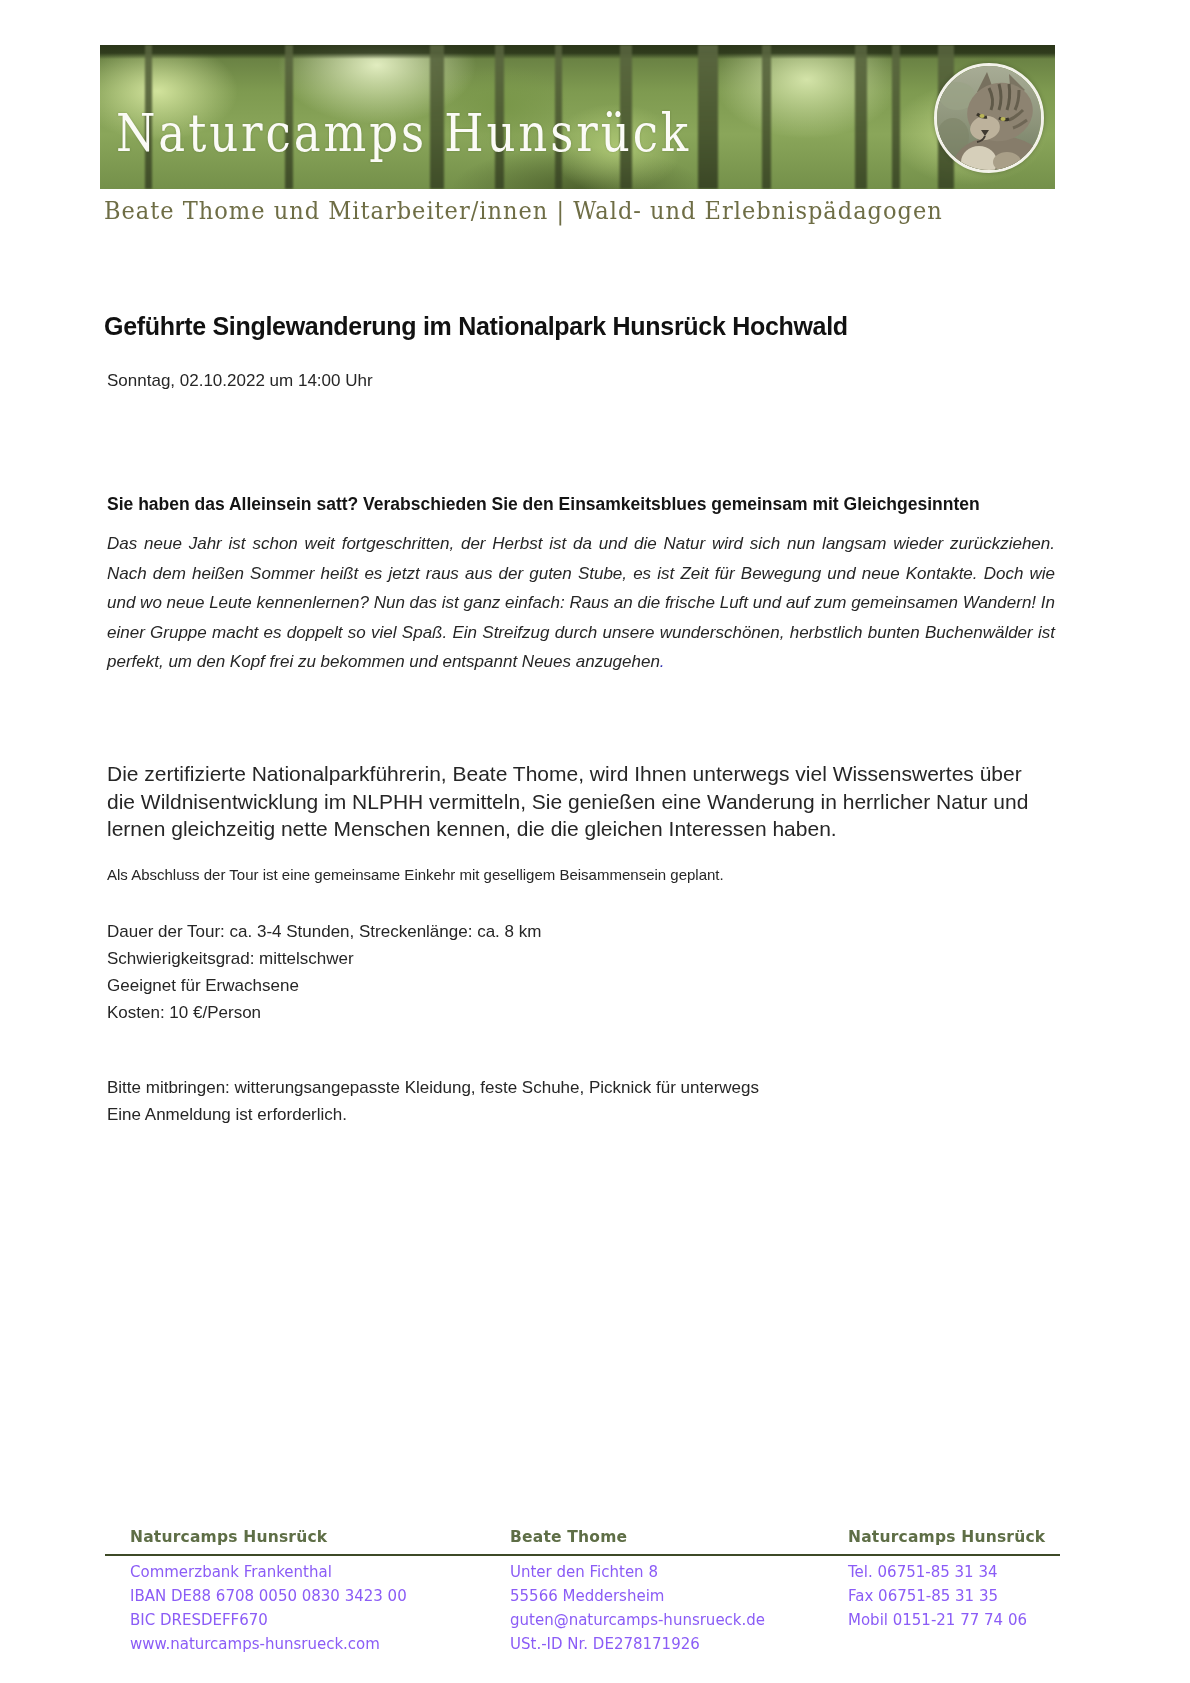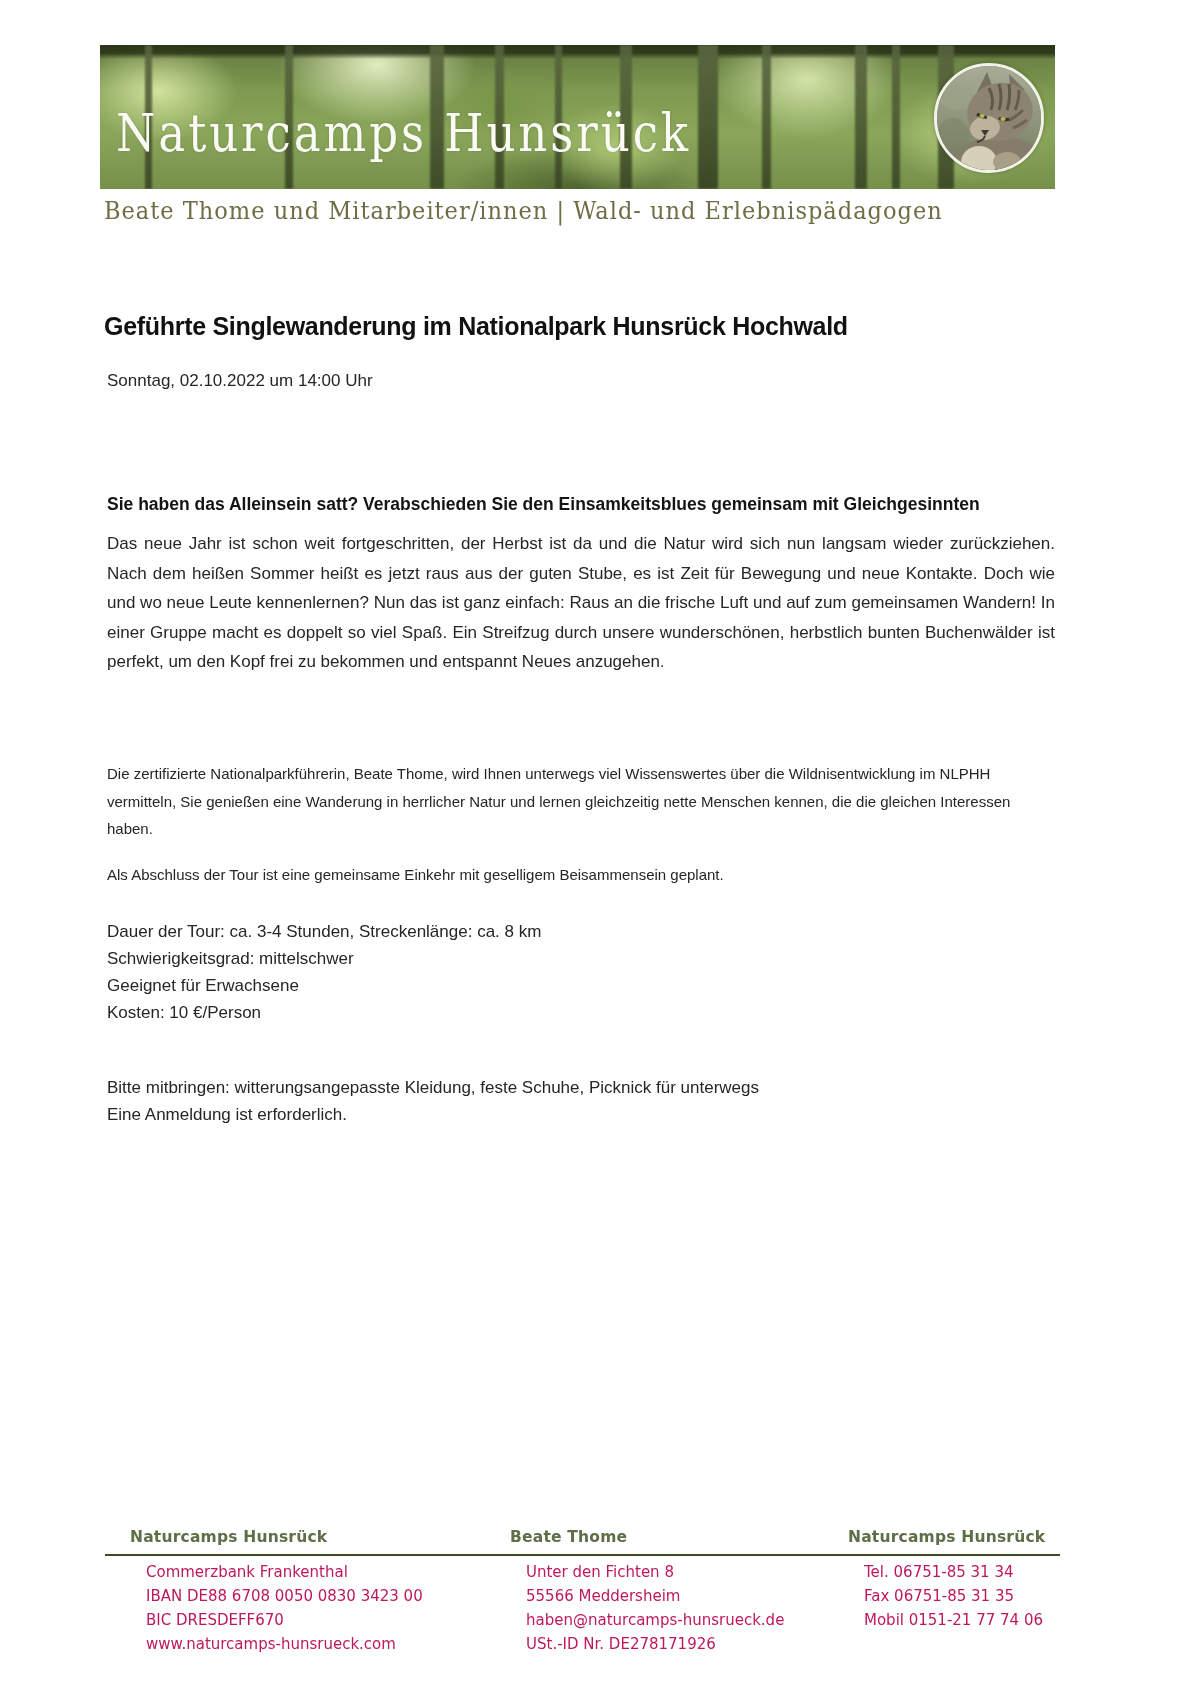--- a/index.html
+++ b/index.html
@@ -45,40 +45,40 @@
     position:absolute;left:104px;top:312px;width:948px;
     font-size:25px;font-weight:bold;letter-spacing:-.3px;color:#111;
   }
   .doc-date{position:absolute;left:107px;top:371px;font-size:17px;}
   .intro{
     position:absolute;left:107px;top:452px;width:880px;
     font-size:17.5px;font-weight:bold;line-height:31px;color:#141414;margin-top:37px;
   }
   .para1{
     position:absolute;left:107px;top:529px;width:948px;
-    font-size:17px;line-height:29.5px;text-align:justify;
+    font-size:17px;line-height:29.5px;text-align:justify;font-style:italic;
   }
   .blue-dot{color:#3333b2;}
   .para2{
     position:absolute;left:107px;top:760px;width:948px;
-    font-size:15px;line-height:27.5px;
+    font-size:21px;line-height:27.5px;
   }
   .para3{position:absolute;left:107px;top:866px;width:948px;font-size:15px;}
   .details{position:absolute;left:107px;top:918px;font-size:17px;line-height:27px;}
   .bring{position:absolute;left:107px;top:1074px;font-size:17px;line-height:27px;}
   
   .footer{position:absolute;left:105px;top:1528px;width:955px;height:130px;
     font-family:"DejaVu Sans", sans-serif;}
   .footer-rule{position:absolute;left:0;top:26px;width:955px;height:2px;background:#3e4a27;}
   .f-col{position:absolute;top:0;}
   .f-col.c1{left:25px;}
   .f-col.c2{left:405px;}
   .f-col.c3{left:743px;}
   .f-head{font-size:15.5px;font-weight:bold;color:#5e6e46;letter-spacing:.2px;margin-bottom:14px;}
-  .f-line{font-size:15px;color:#be185d;line-height:24px;margin-left:16px;}
+  .f-line{font-size:15px;color:#8b5cf6;line-height:24px;}
 </style>
 </head>
 <body>
 
 <div class="banner">
   <div class="trunk" style="left:45px;width:7px"></div>
   <div class="trunk" style="left:185px;width:8px"></div>
   <div class="trunk" style="left:330px;width:14px"></div>
   <div class="trunk" style="left:395px;width:9px"></div>
   <div class="trunk" style="left:455px;width:7px"></div>
@@ -170,21 +170,21 @@
     <div class="f-line">Commerzbank Frankenthal</div>
     <div class="f-line">IBAN DE88 6708 0050 0830 3423 00</div>
     <div class="f-line">BIC DRESDEFF670</div>
     <div class="f-line">www.naturcamps-hunsrueck.com</div>
   </div>
 
   <div class="f-col c2">
     <div class="f-head">Beate Thome</div>
     <div class="f-line">Unter den Fichten 8</div>
     <div class="f-line">55566 Meddersheim</div>
-    <div class="f-line">haben@naturcamps-hunsrueck.de</div>
+    <div class="f-line">guten@naturcamps-hunsrueck.de</div>
     <div class="f-line">USt.-ID Nr. DE278171926</div>
   </div>
 
   <div class="f-col c3">
     <div class="f-head">Naturcamps Hunsrück</div>
     <div class="f-line">Tel. 06751-85 31 34</div>
     <div class="f-line">Fax 06751-85 31 35</div>
     <div class="f-line">Mobil 0151-21 77 74 06</div>
   </div>
 </div>

